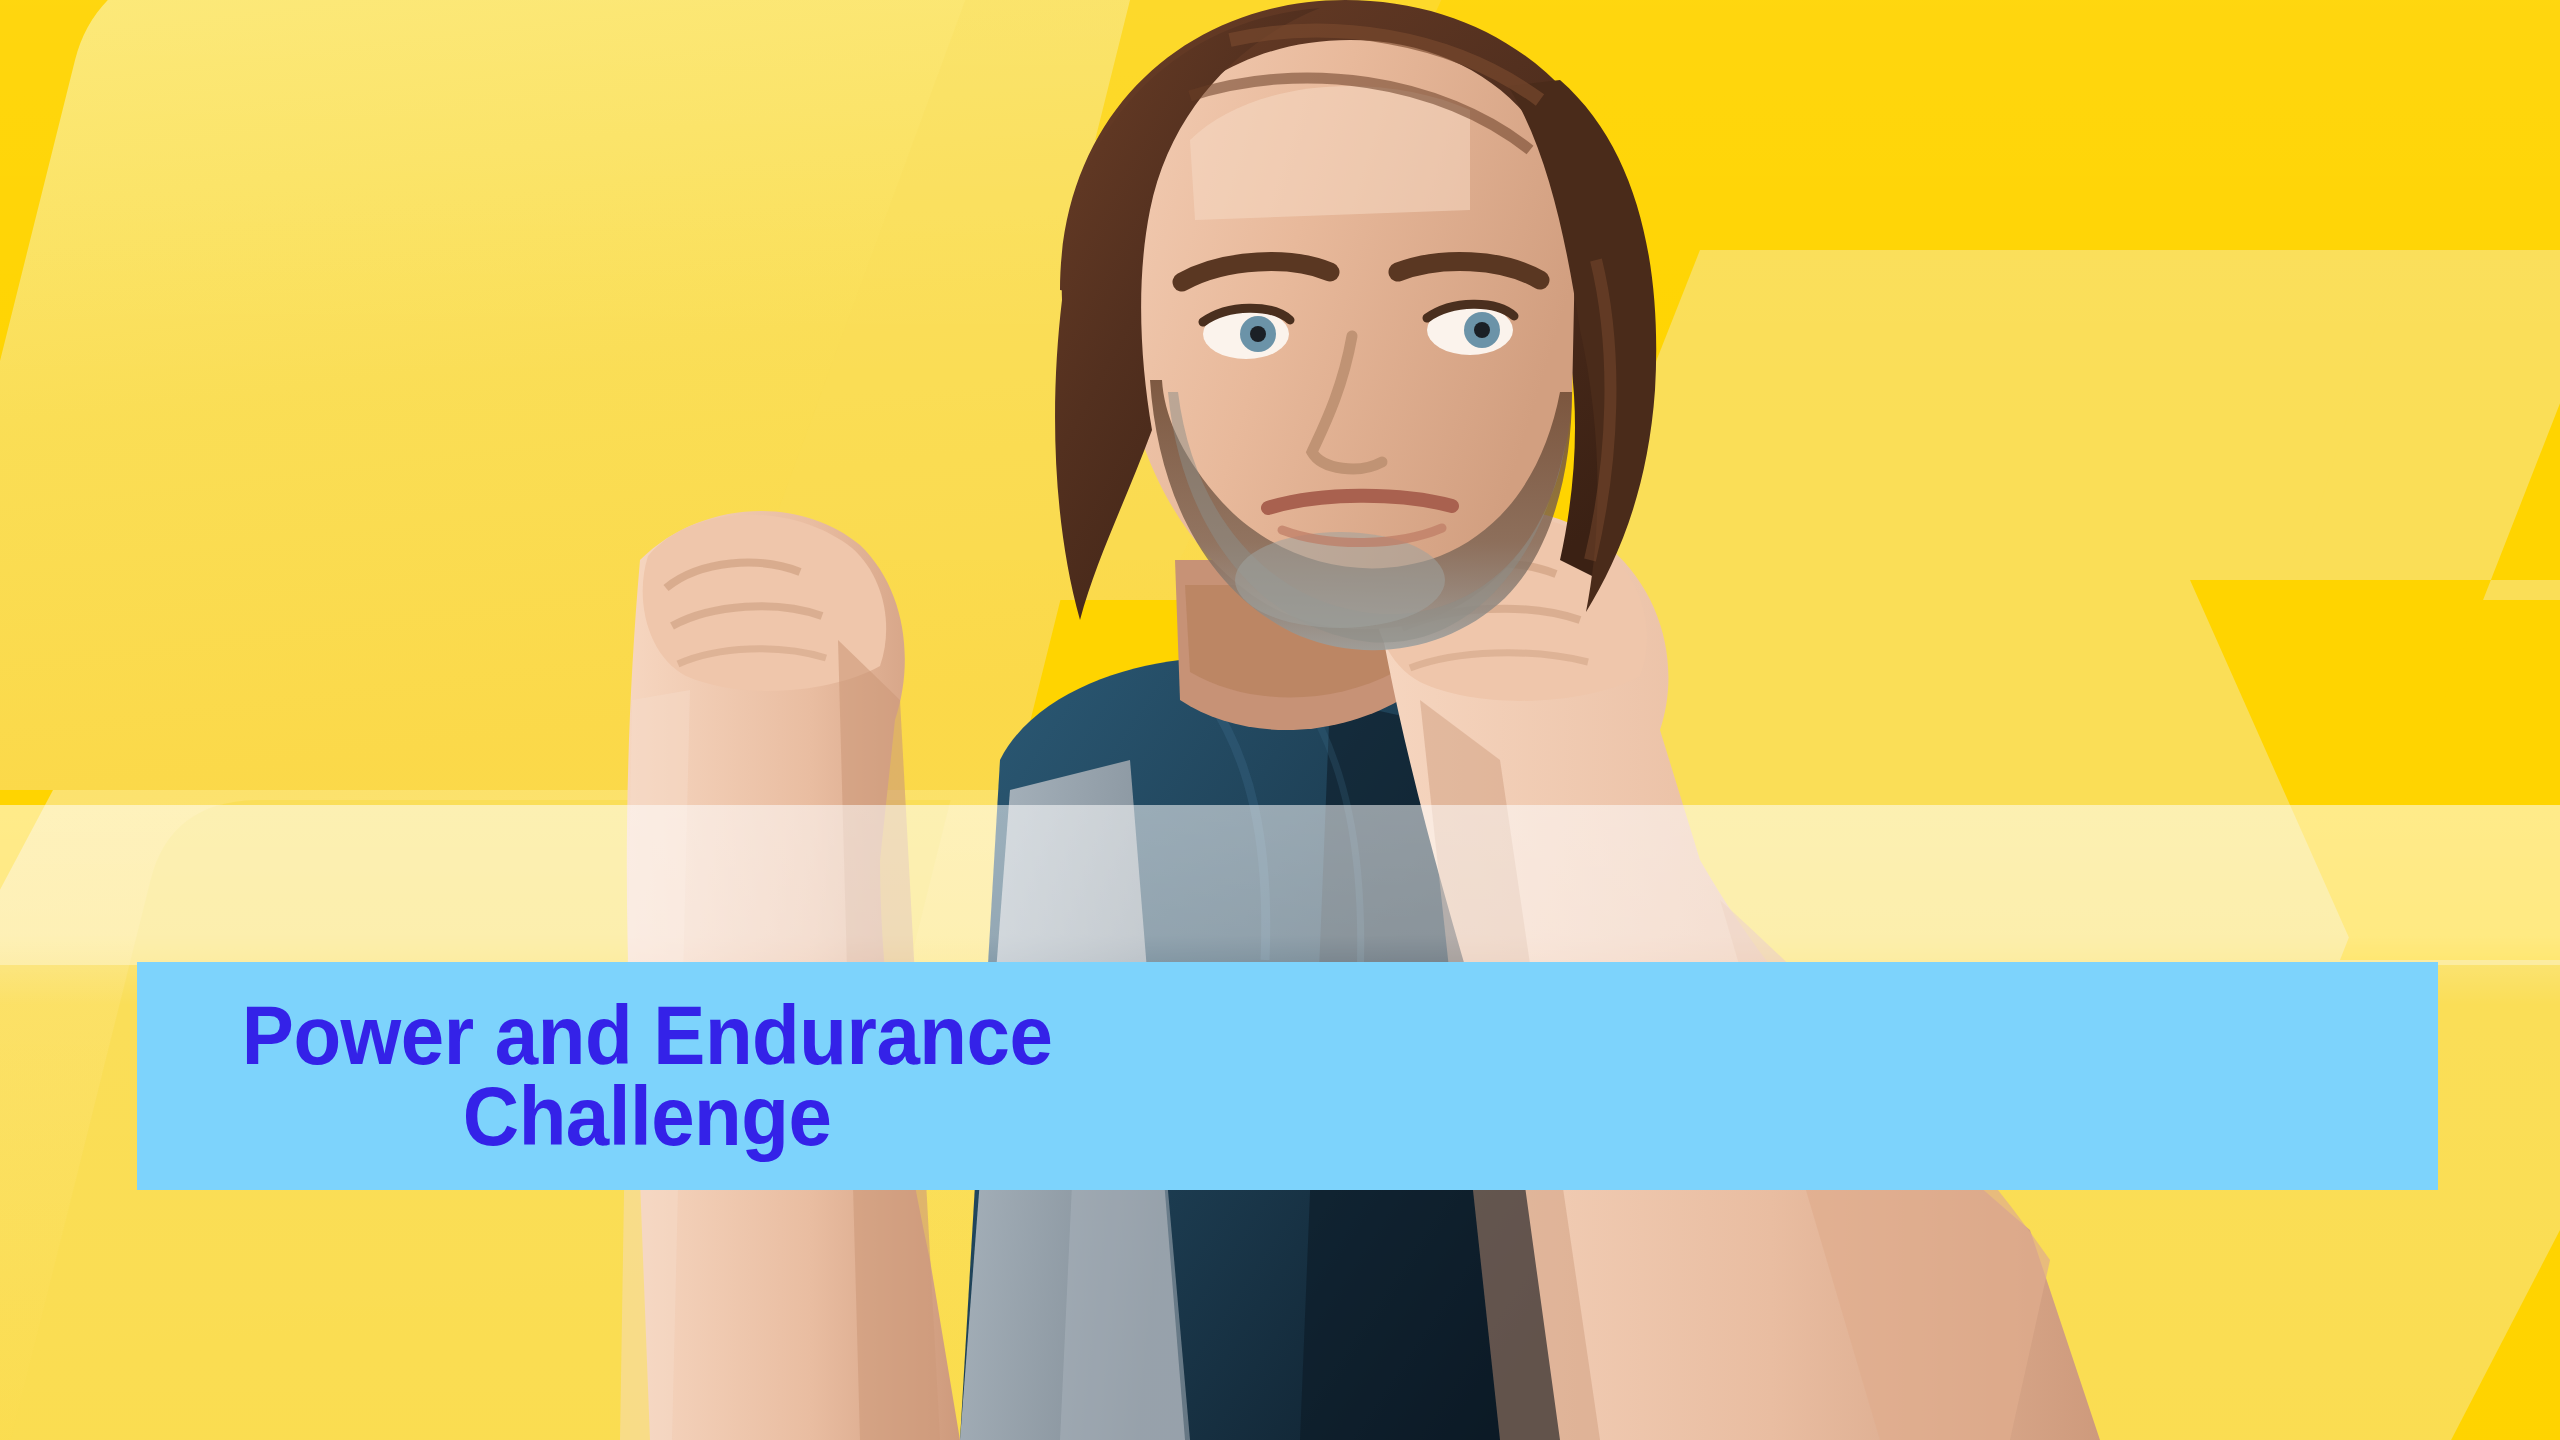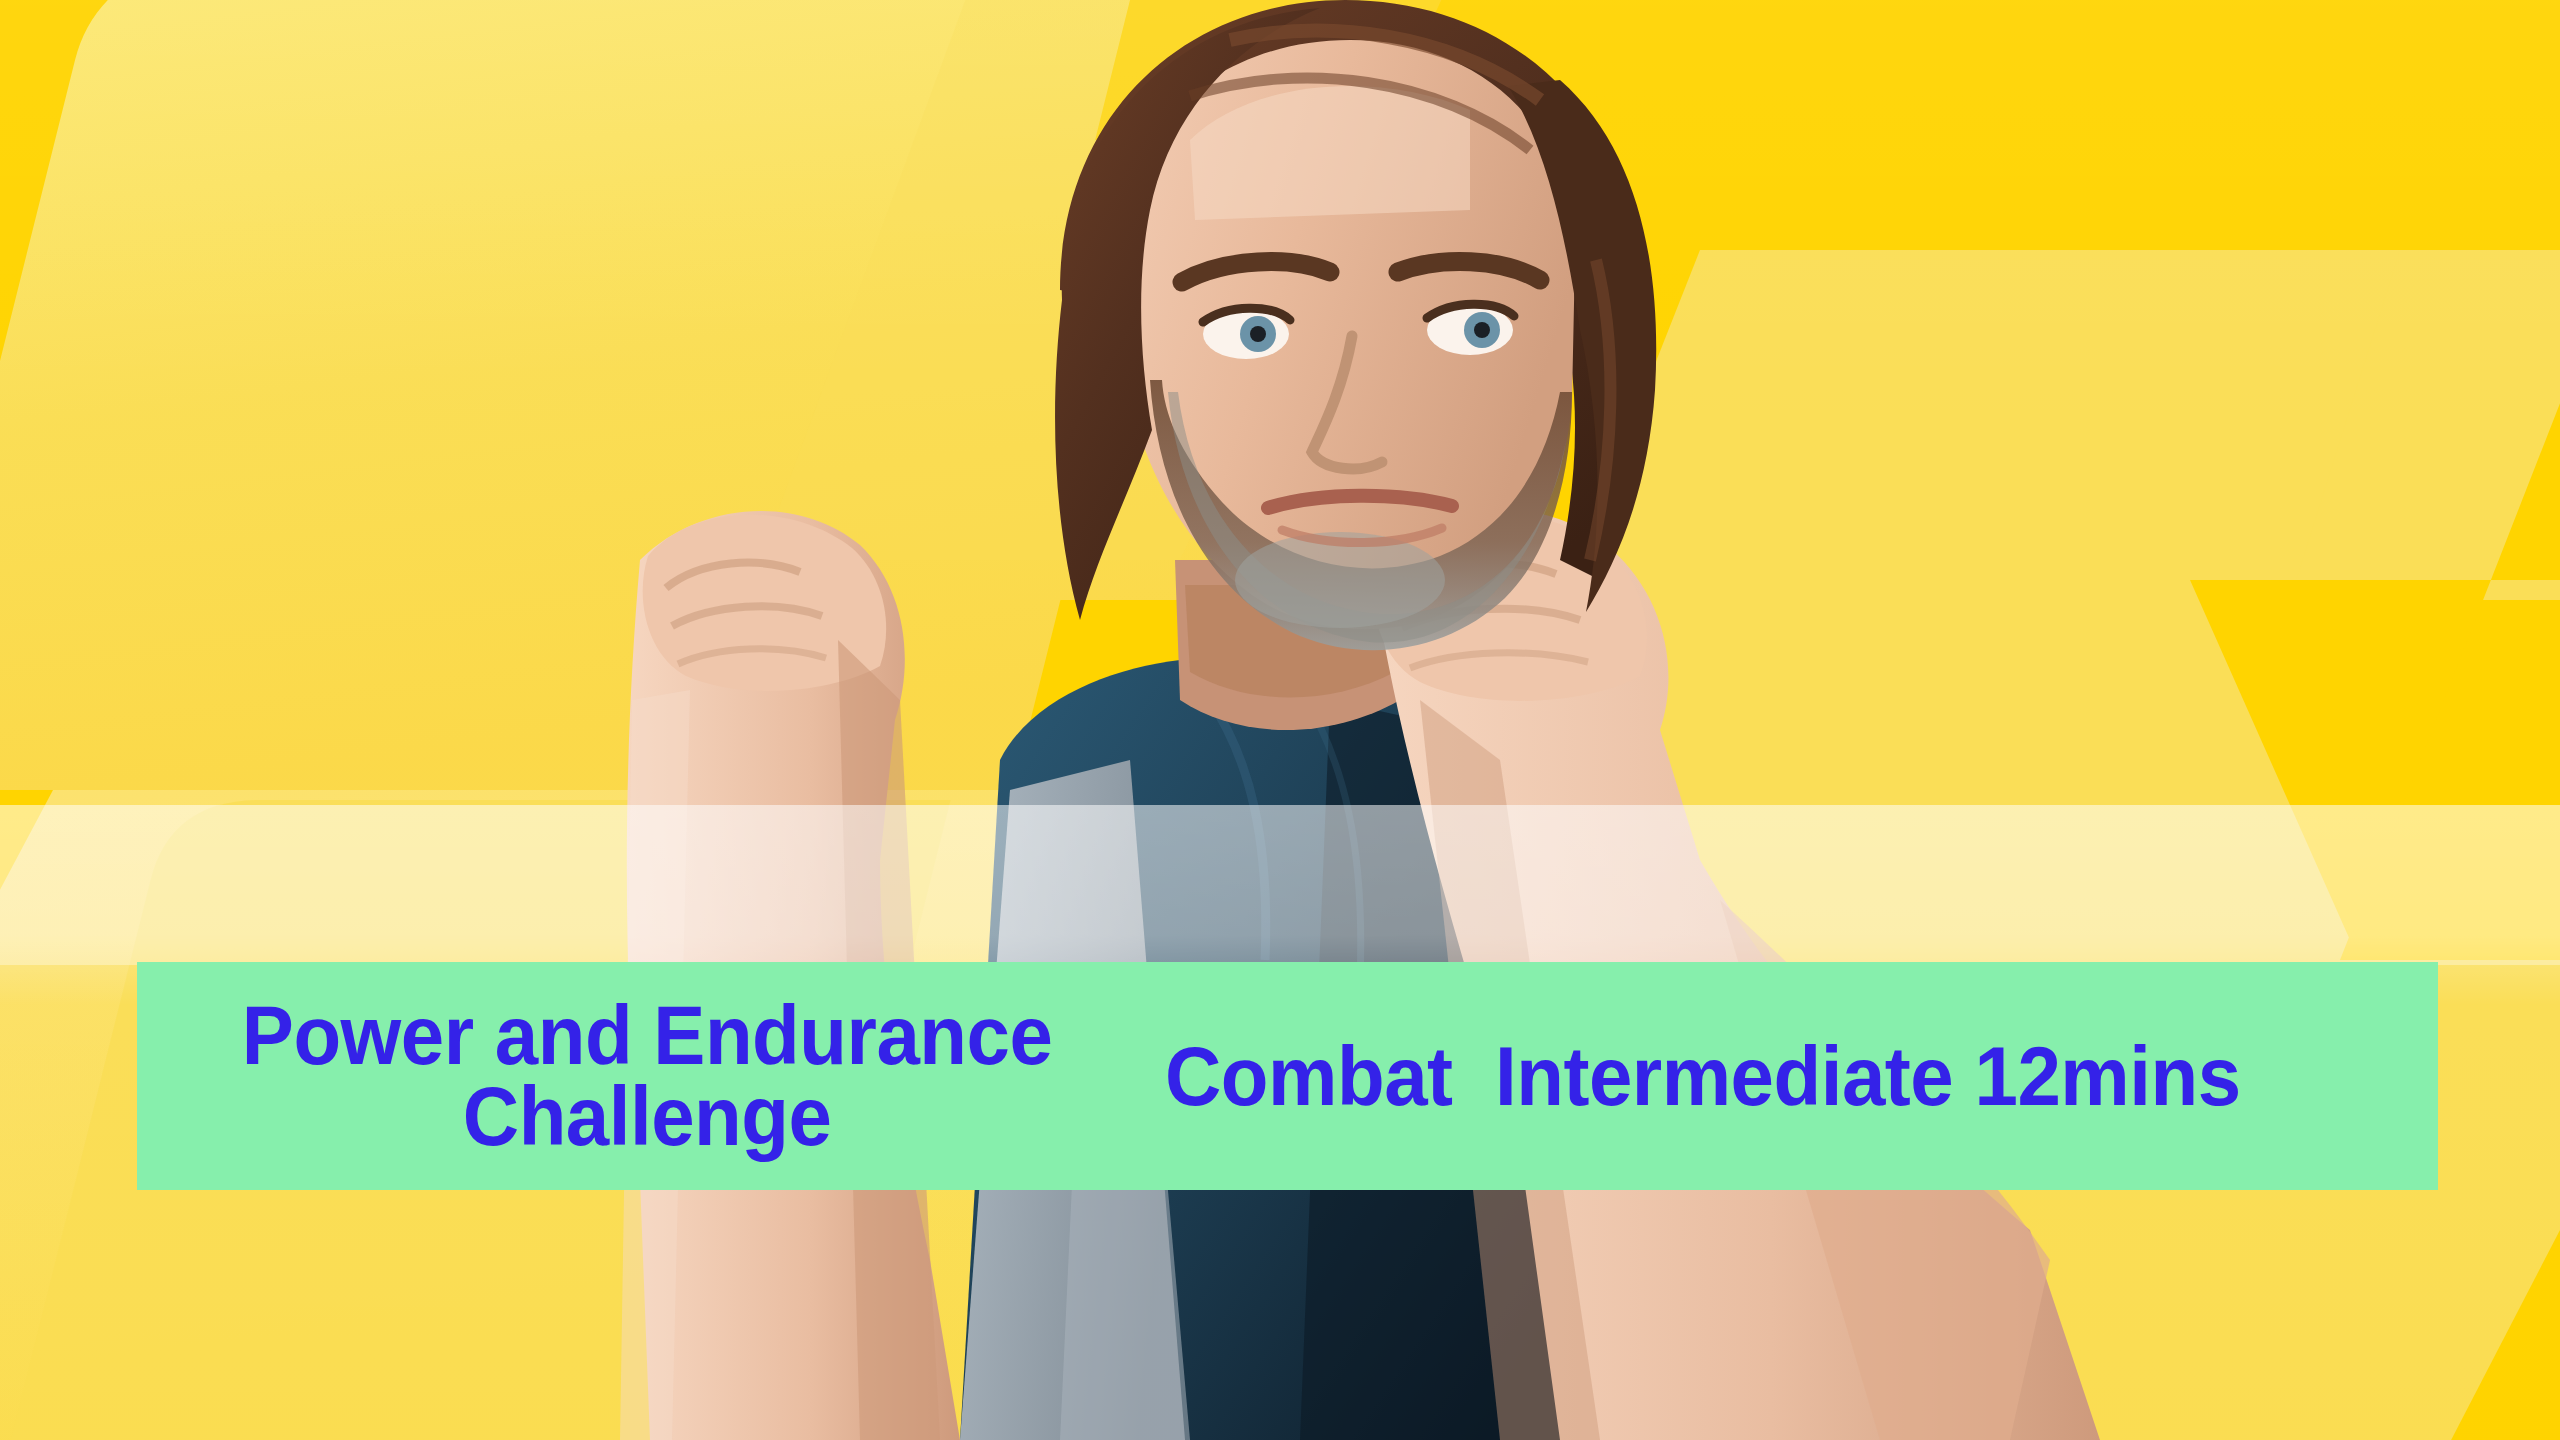--- a/index.html
+++ b/index.html
@@ -77,21 +77,21 @@
     pointer-events: none;
   }
 
   
   .banner {
     position: absolute;
     left: 137px;
     top: 962px;
     width: 2301px;
     height: 228px;
-    background: #86efac;
+    background: #7dd3fc;
     display: flex;
     align-items: center;
     box-sizing: border-box;
     padding: 0 0 0 0;
   }
 
   .banner-left {
     width: 1010px;
     flex: 0 0 1010px;
     display: flex;
@@ -347,18 +347,15 @@
   </div>
 
   <div class="veil-soft"></div>
   <div class="veil"></div>
 
   <div class="banner">
     <div class="banner-left">
       <div class="title-main">Power and Endurance
 Challenge</div>
     </div>
-    <div class="banner-right">
-      <div class="title-meta">Combat  Intermediate 12mins</div>
-    </div>
   </div>
 
 </div>
 
 </body></html>

